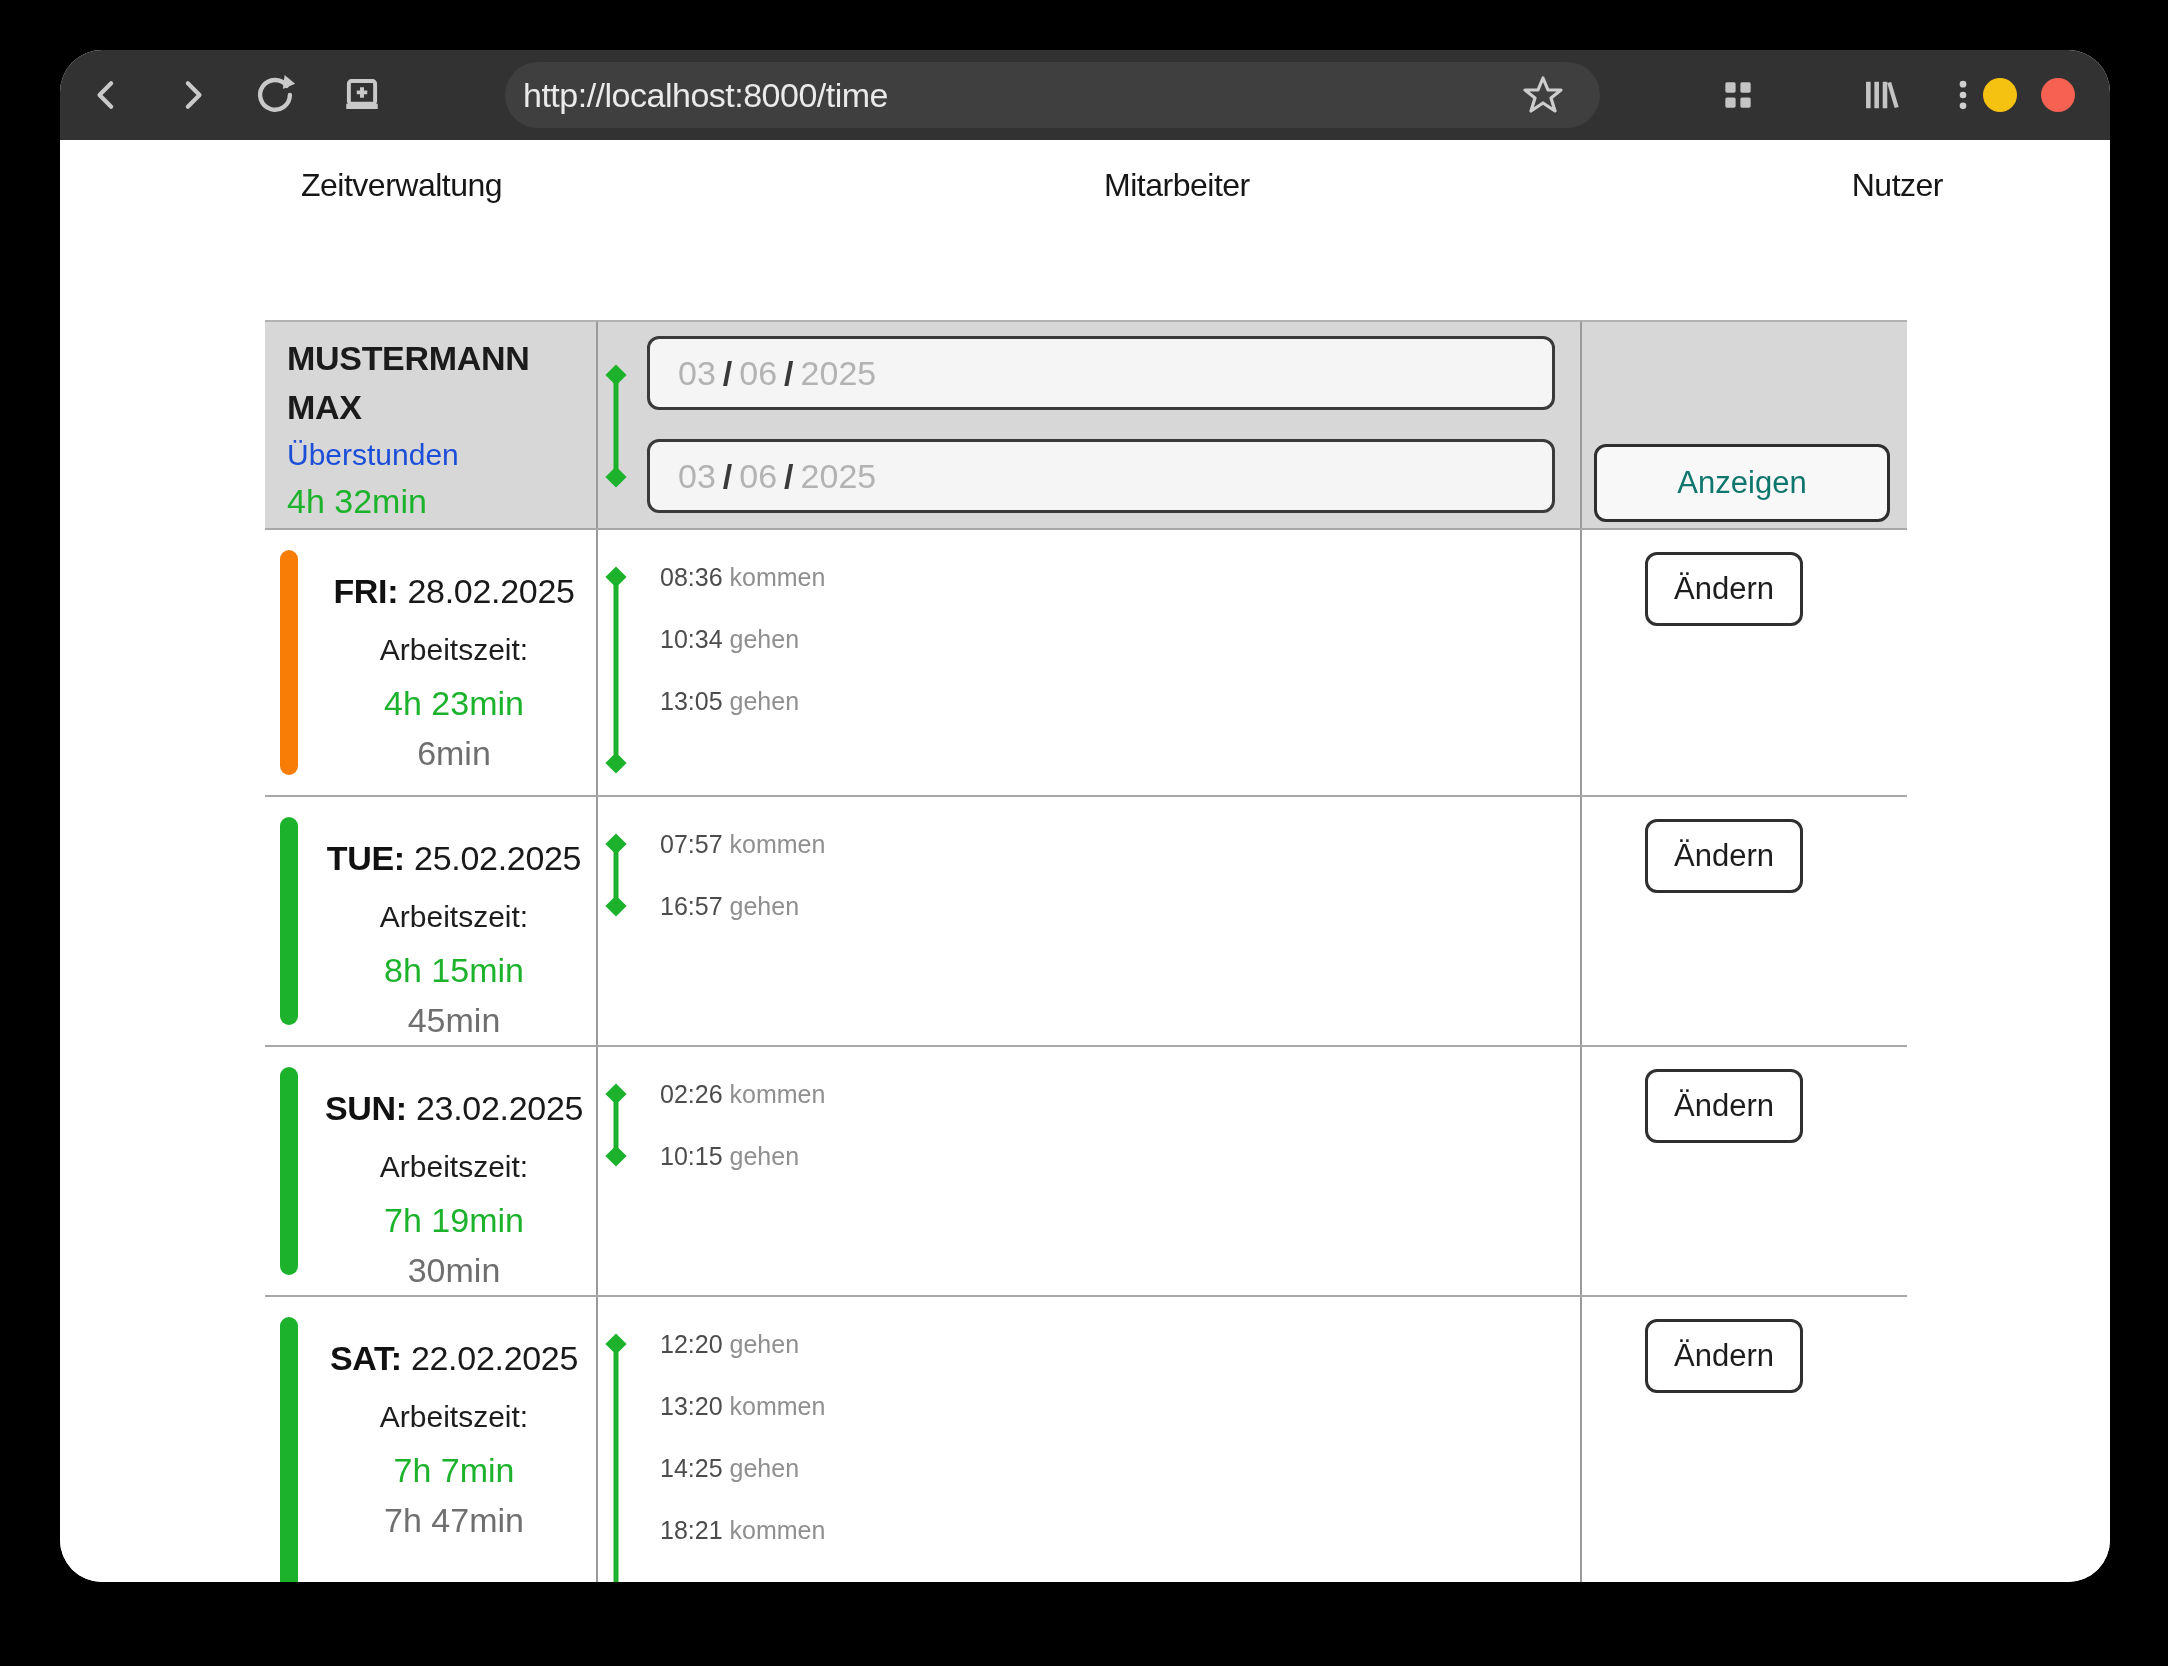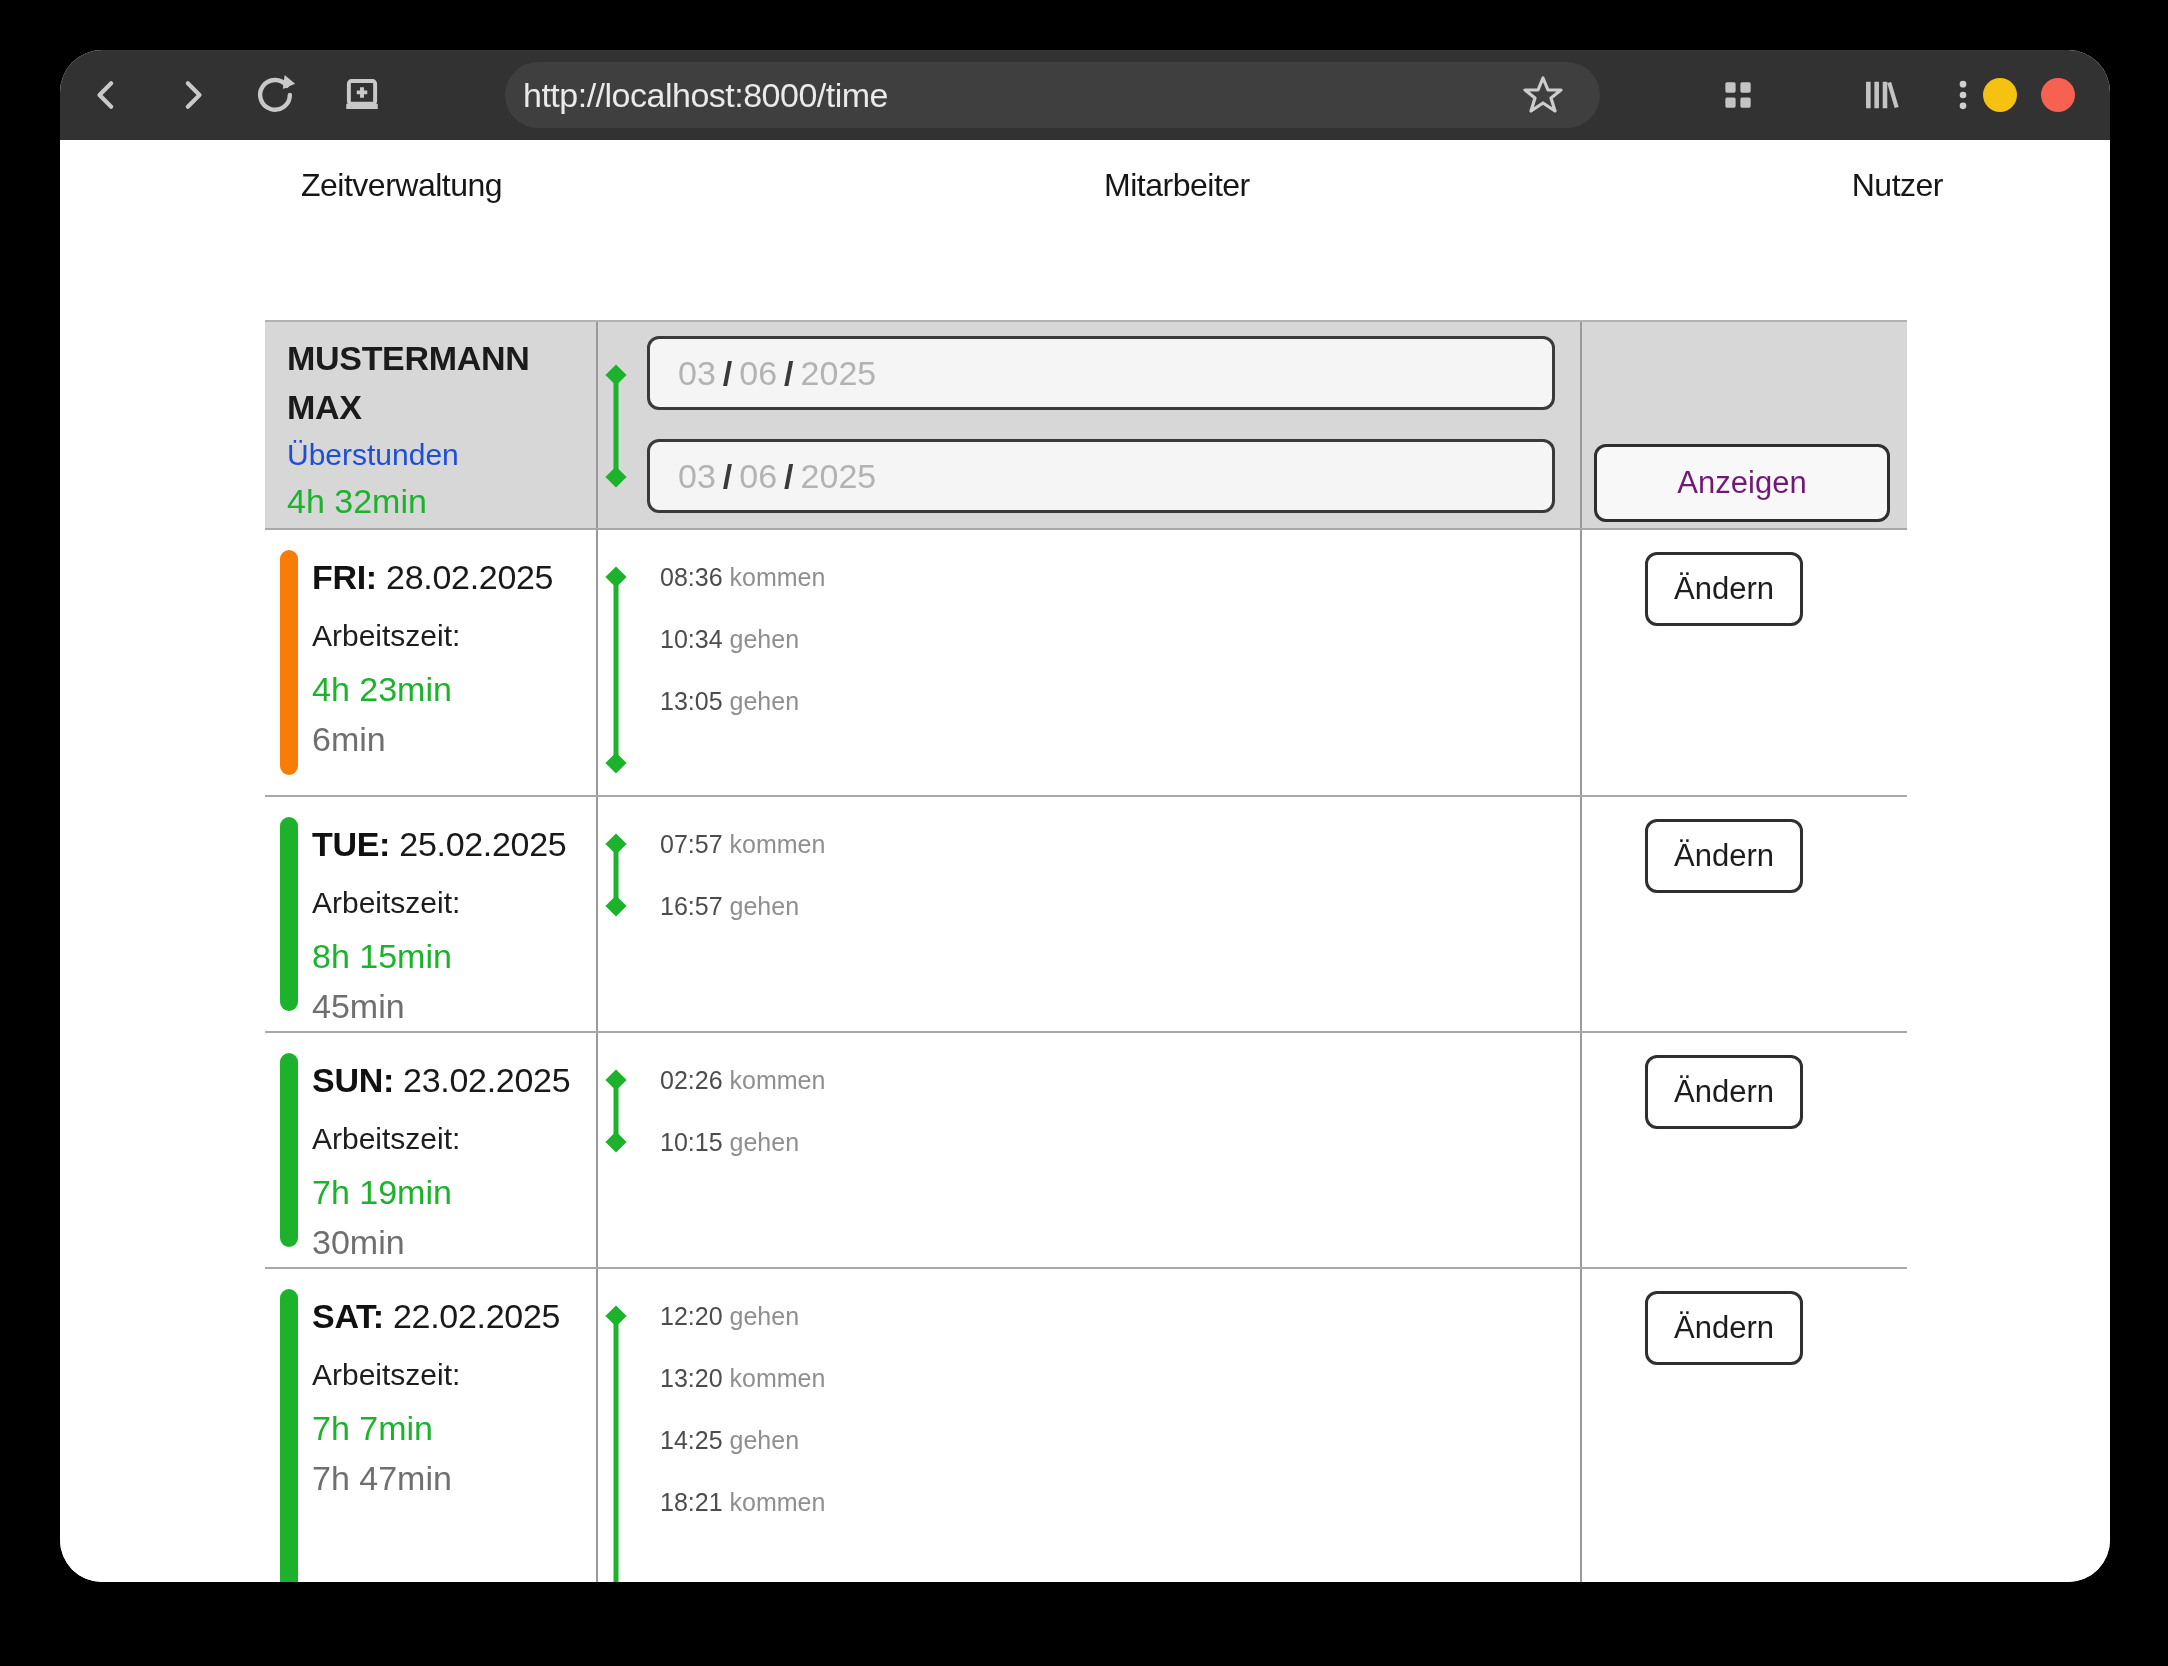--- a/index.html
+++ b/index.html
@@ -38,40 +38,40 @@
   .emp-name{font-size:34px;font-weight:bold;color:#1b1b1b;line-height:49px;letter-spacing:-0.3px;}
   .ot-label{font-size:30px;line-height:46px;color:#1d4ed8;}
   .ot-value{font-size:34px;line-height:47px;color:var(--green);}
   .date-input{position:absolute;left:49px;width:908px;height:74px;background:#f5f5f5;
               border:3px solid #3a3a3a;border-radius:12px;display:flex;align-items:center;
               padding-left:28px;font-size:34px;}
   .di-top{top:14px;}  .di-bottom{top:117px;}
   .ph-num{color:#b3b3b3;}
   .ph-slash{color:#3a3a3a;font-weight:bold;margin:0 7px;}
   .show-btn{position:absolute;left:12px;top:122px;width:296px;height:78px;background:#f8f8f8;
-            border:3px solid #2e2e2e;border-radius:12px;font-size:31px;color:#701a75;
+            border:3px solid #2e2e2e;border-radius:12px;font-size:31px;color:#0f766e;
             display:flex;align-items:center;justify-content:center;
             font-family:"Liberation Sans",sans-serif;}
 
   
   .connector{position:absolute;width:16px;}
   .connector .line{position:absolute;left:50%;transform:translateX(-50%);top:0;bottom:0;width:5px;background:var(--green);}
   .connector .dmd{position:absolute;left:50%;width:15px;height:15px;background:var(--green);}
   .connector .dmd.top{top:0;transform:translate(-50%,-50%) rotate(45deg);}
   .connector .dmd.bot{bottom:0;transform:translate(-50%,50%) rotate(45deg);}
   .hdr-conn{left:10px;top:53px;height:102px;}
   .time-conn{left:10px;top:47px;}
 
   
   .row-day{background:#fff;border-top:2px solid #a8a8a8;}
   .row-0{min-height:267px;} .row-1{min-height:232px;} .row-2{min-height:222px;} .row-3{min-height:470px;}
   .status-bar{position:absolute;left:15px;top:20px;bottom:20px;width:18px;border-radius:10px;}
   .status-bar.green{background:var(--green);}
   .status-bar.orange{background:var(--orange);}
-  .dc-text{padding:16px 0 0 47px;}
+  .dc-text{padding:30px 0 0 47px;text-align:center;}
   .day-title{font-size:34px;line-height:62px;color:#191919;letter-spacing:-0.3px;white-space:nowrap;}
   .day-title b{color:#111;}
   .work-label{font-size:30px;line-height:56px;color:#1d1d1d;}
   .work-value{font-size:34px;line-height:50px;color:var(--green);}
   .pause-value{font-size:34px;line-height:50px;color:#6f6f6f;}
   .times{padding:16px 0 16px 62px;}
   .time-line{font-size:25px;line-height:62px;white-space:nowrap;}
   .time-line .tv{color:#4c4c4c;}
   .time-line .tt{color:#8f8f8f;}
   .change-btn{position:absolute;left:20px;top:22px;width:158px;height:74px;background:#fff;

